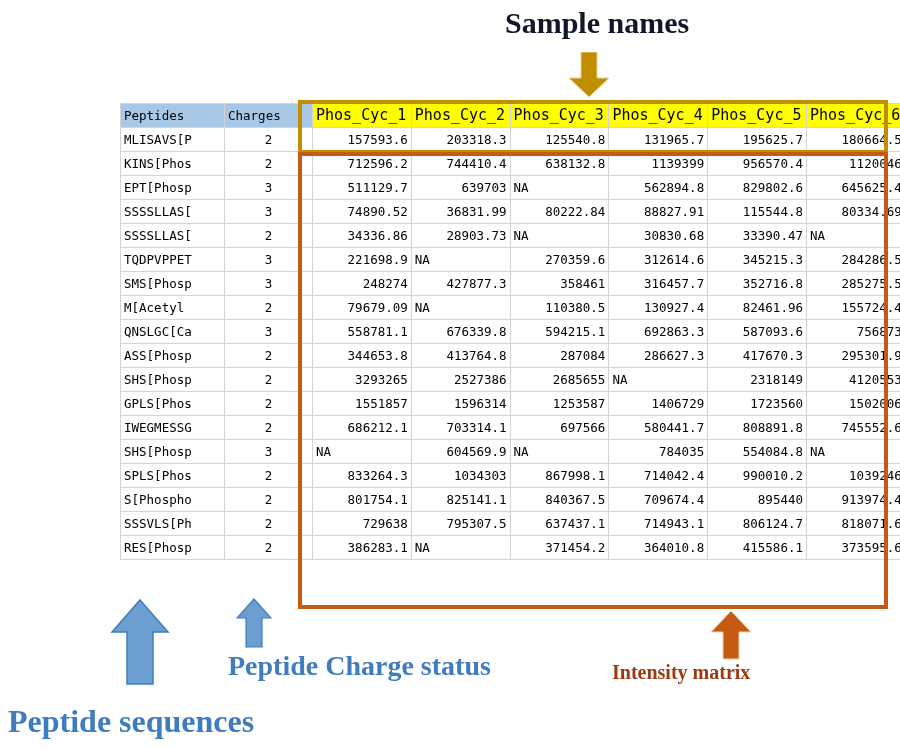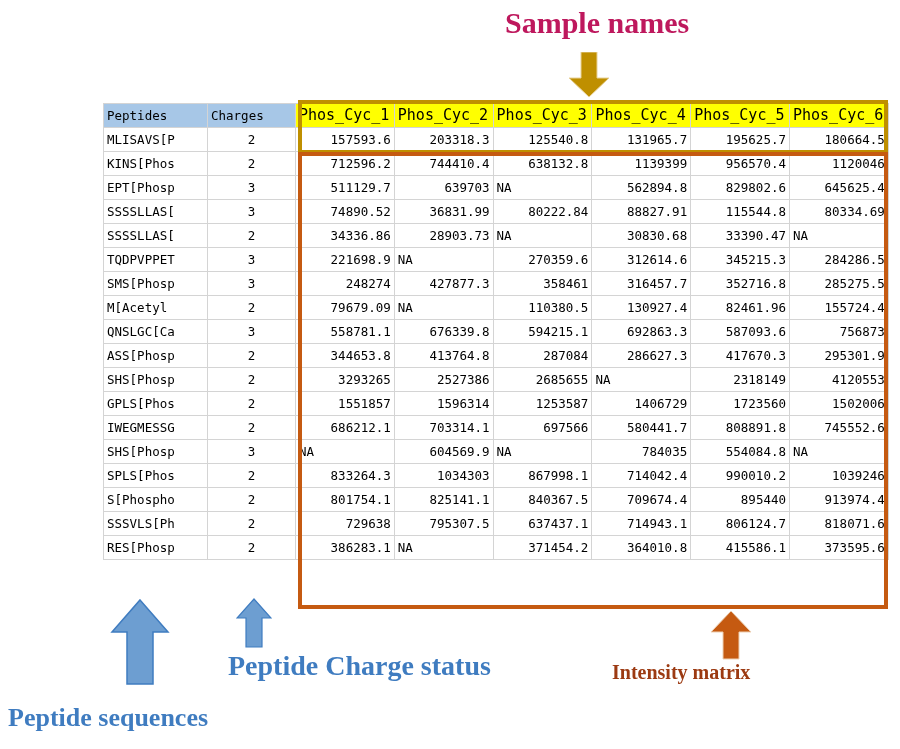--- a/index.html
+++ b/index.html
@@ -10,21 +10,21 @@
     background: #ffffff;
     font-family: "Liberation Sans", sans-serif;
     overflow: hidden;
   }
 
   #page { position: relative; width: 900px; height: 749px; background: #fff; }
 
   
   #sheet {
     position: absolute;
-    left: 103px;
+    left: 120px;
     top: 103px;
     width: 775px;
   }
   table.grid {
     border-collapse: collapse;
     table-layout: fixed;
     width: 785px;
     font-family: "DejaVu Sans Mono", "Liberation Mono", monospace;
     font-size: 12.5px;
     color: #000;
@@ -90,36 +90,36 @@
   
   .label {
     position: absolute;
     font-family: "Liberation Serif", "DejaVu Serif", serif;
     font-weight: bold;
     white-space: nowrap;
   }
   #lbl-sample-names {
     left: 505px; top: 6px;
     font-size: 30px;
-    color: #be185d;
+    color: #0f172a;
   }
   #lbl-intensity {
     left: 612px; top: 661px;
     font-size: 20px;
     color: #9c3a12;
   }
   #lbl-charge {
     left: 180px; top: 650px;
     font-size: 28px;
     color: #3f7cc0;
     margin-left: 48px;
   }
   #lbl-sequences {
     left: 8px; top: 703px;
-    font-size: 26px;
+    font-size: 32px;
     color: #3f7cc0;
   }
 
   
   .arrow { position: absolute; }
   #arr-sample  { left: 568px; top: 52px;  width: 42px;  height: 46px; }
   #arr-matrix  { left: 710px; top: 610px; width: 42px;  height: 50px; }
   #arr-charge  { left: 236px; top: 598px; width: 36px;  height: 50px; }
   #arr-seq     { left: 110px; top: 598px; width: 60px;  height: 88px; }
 </style>

